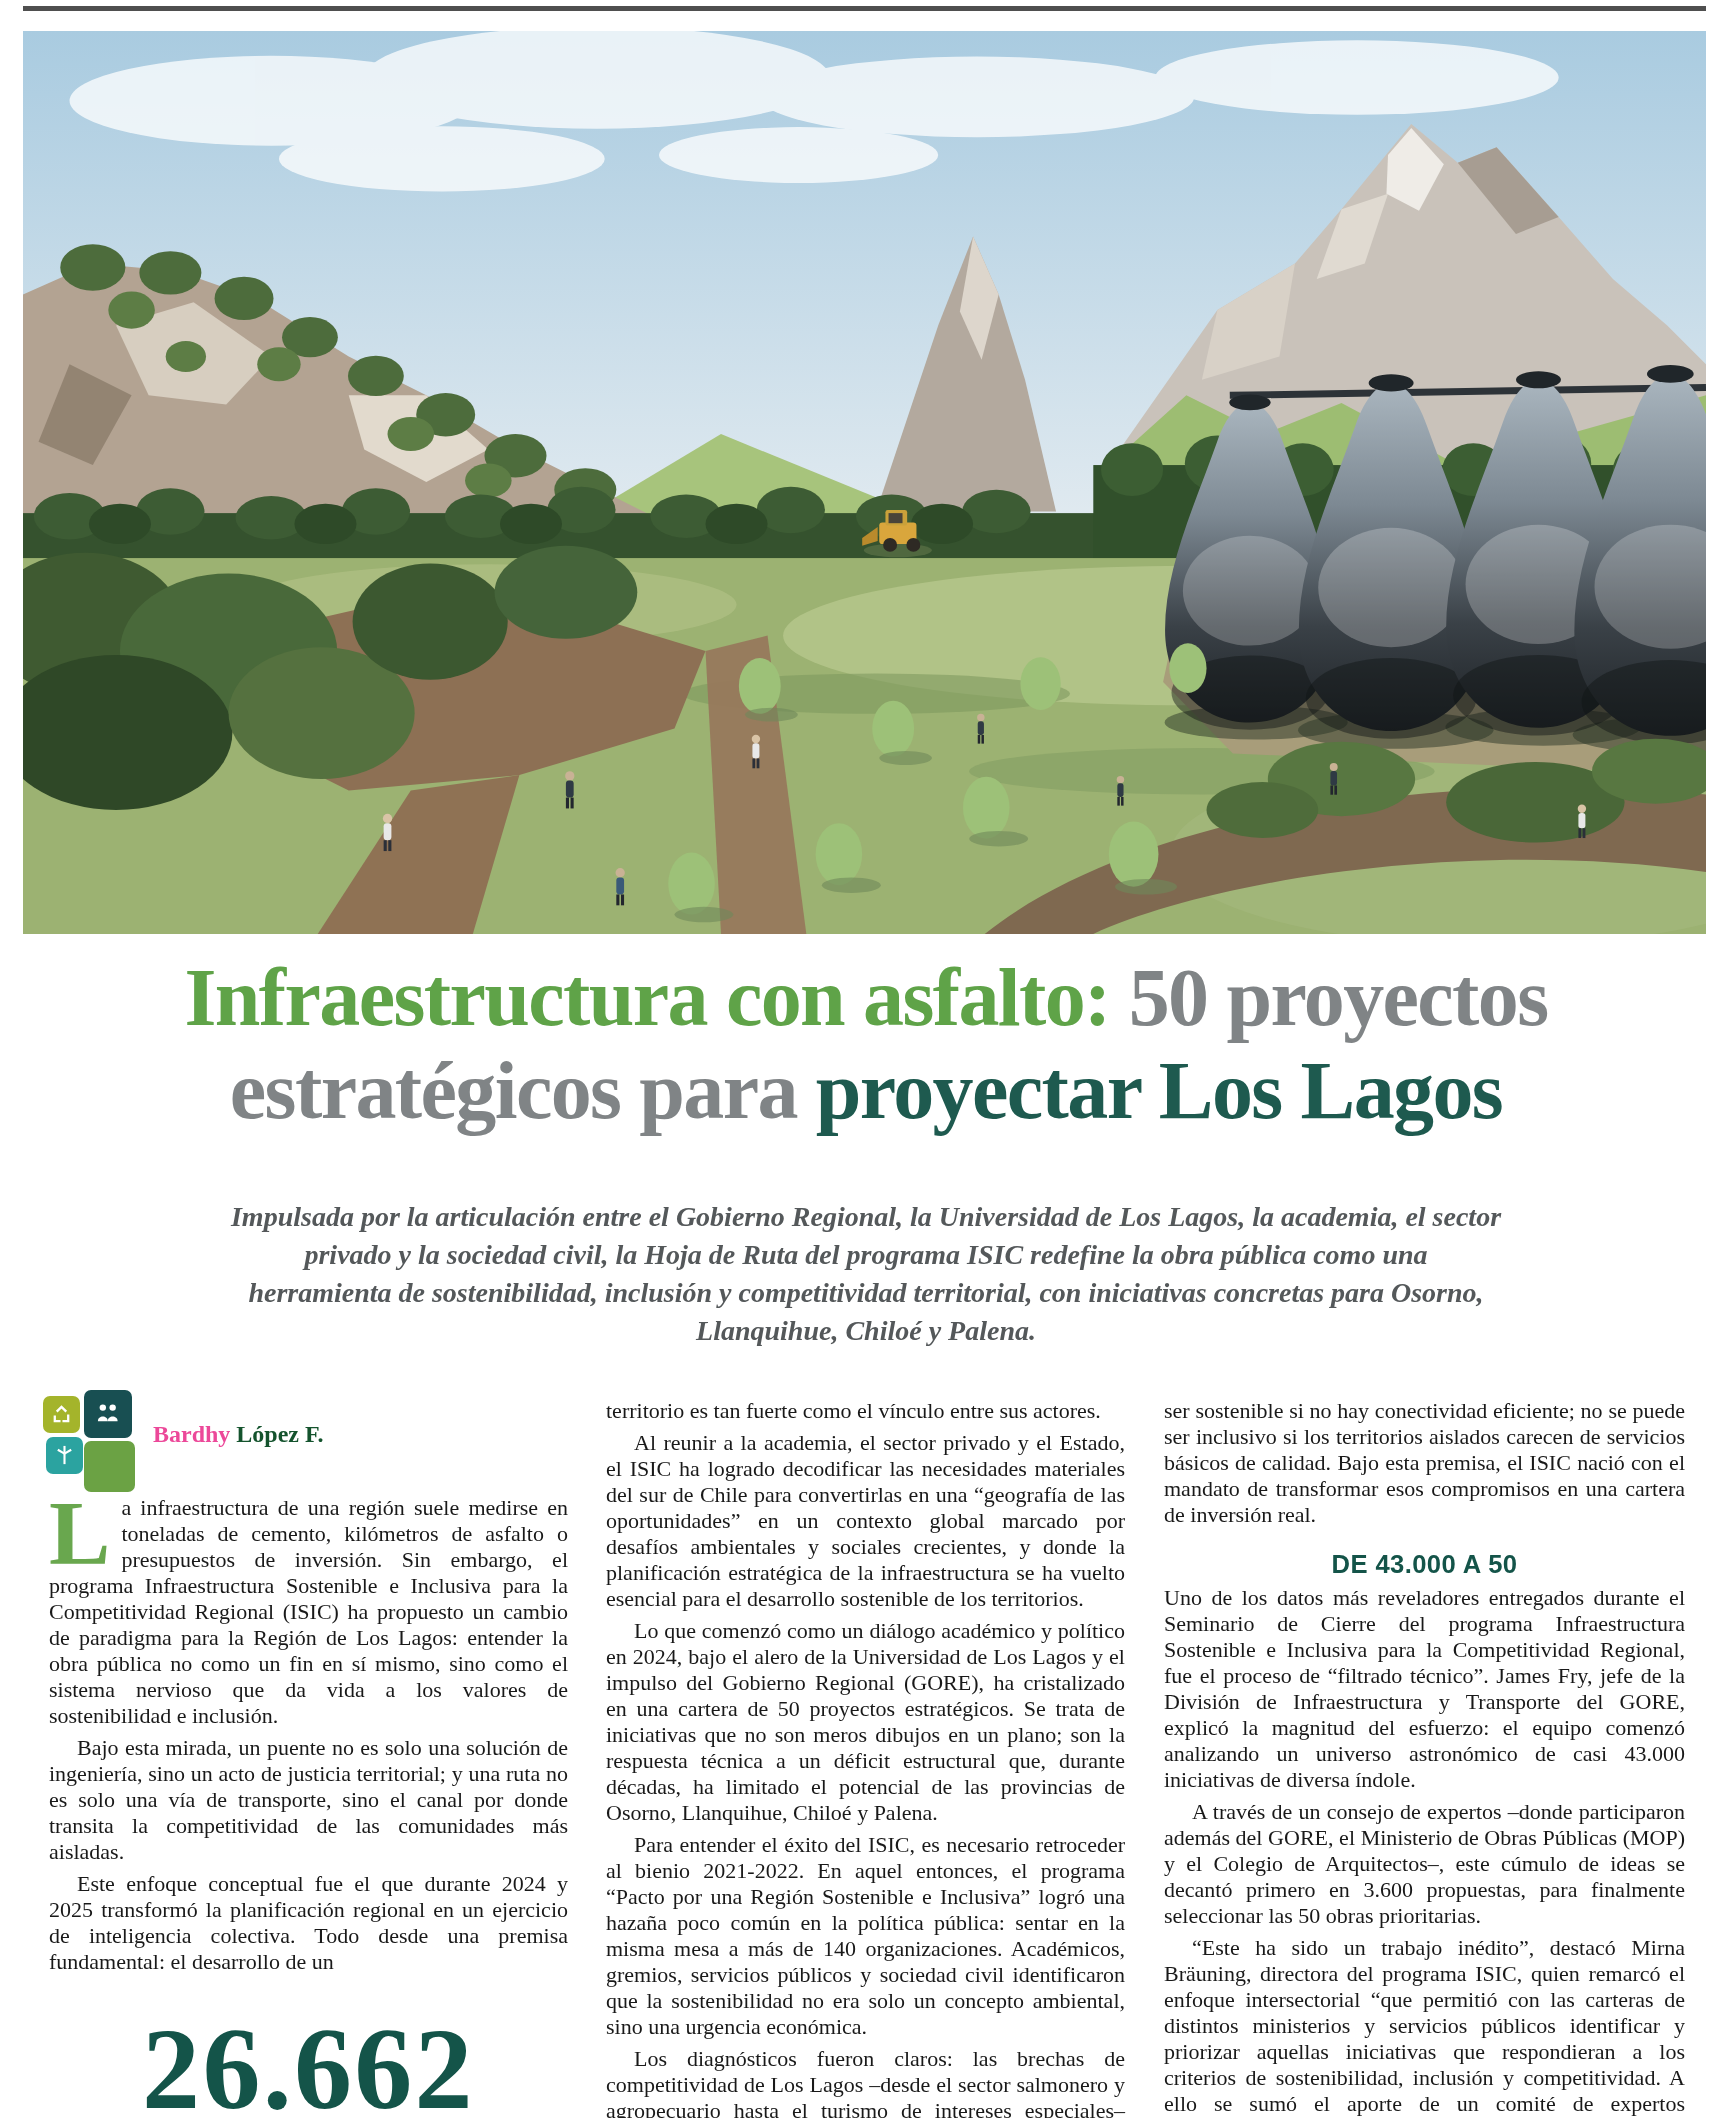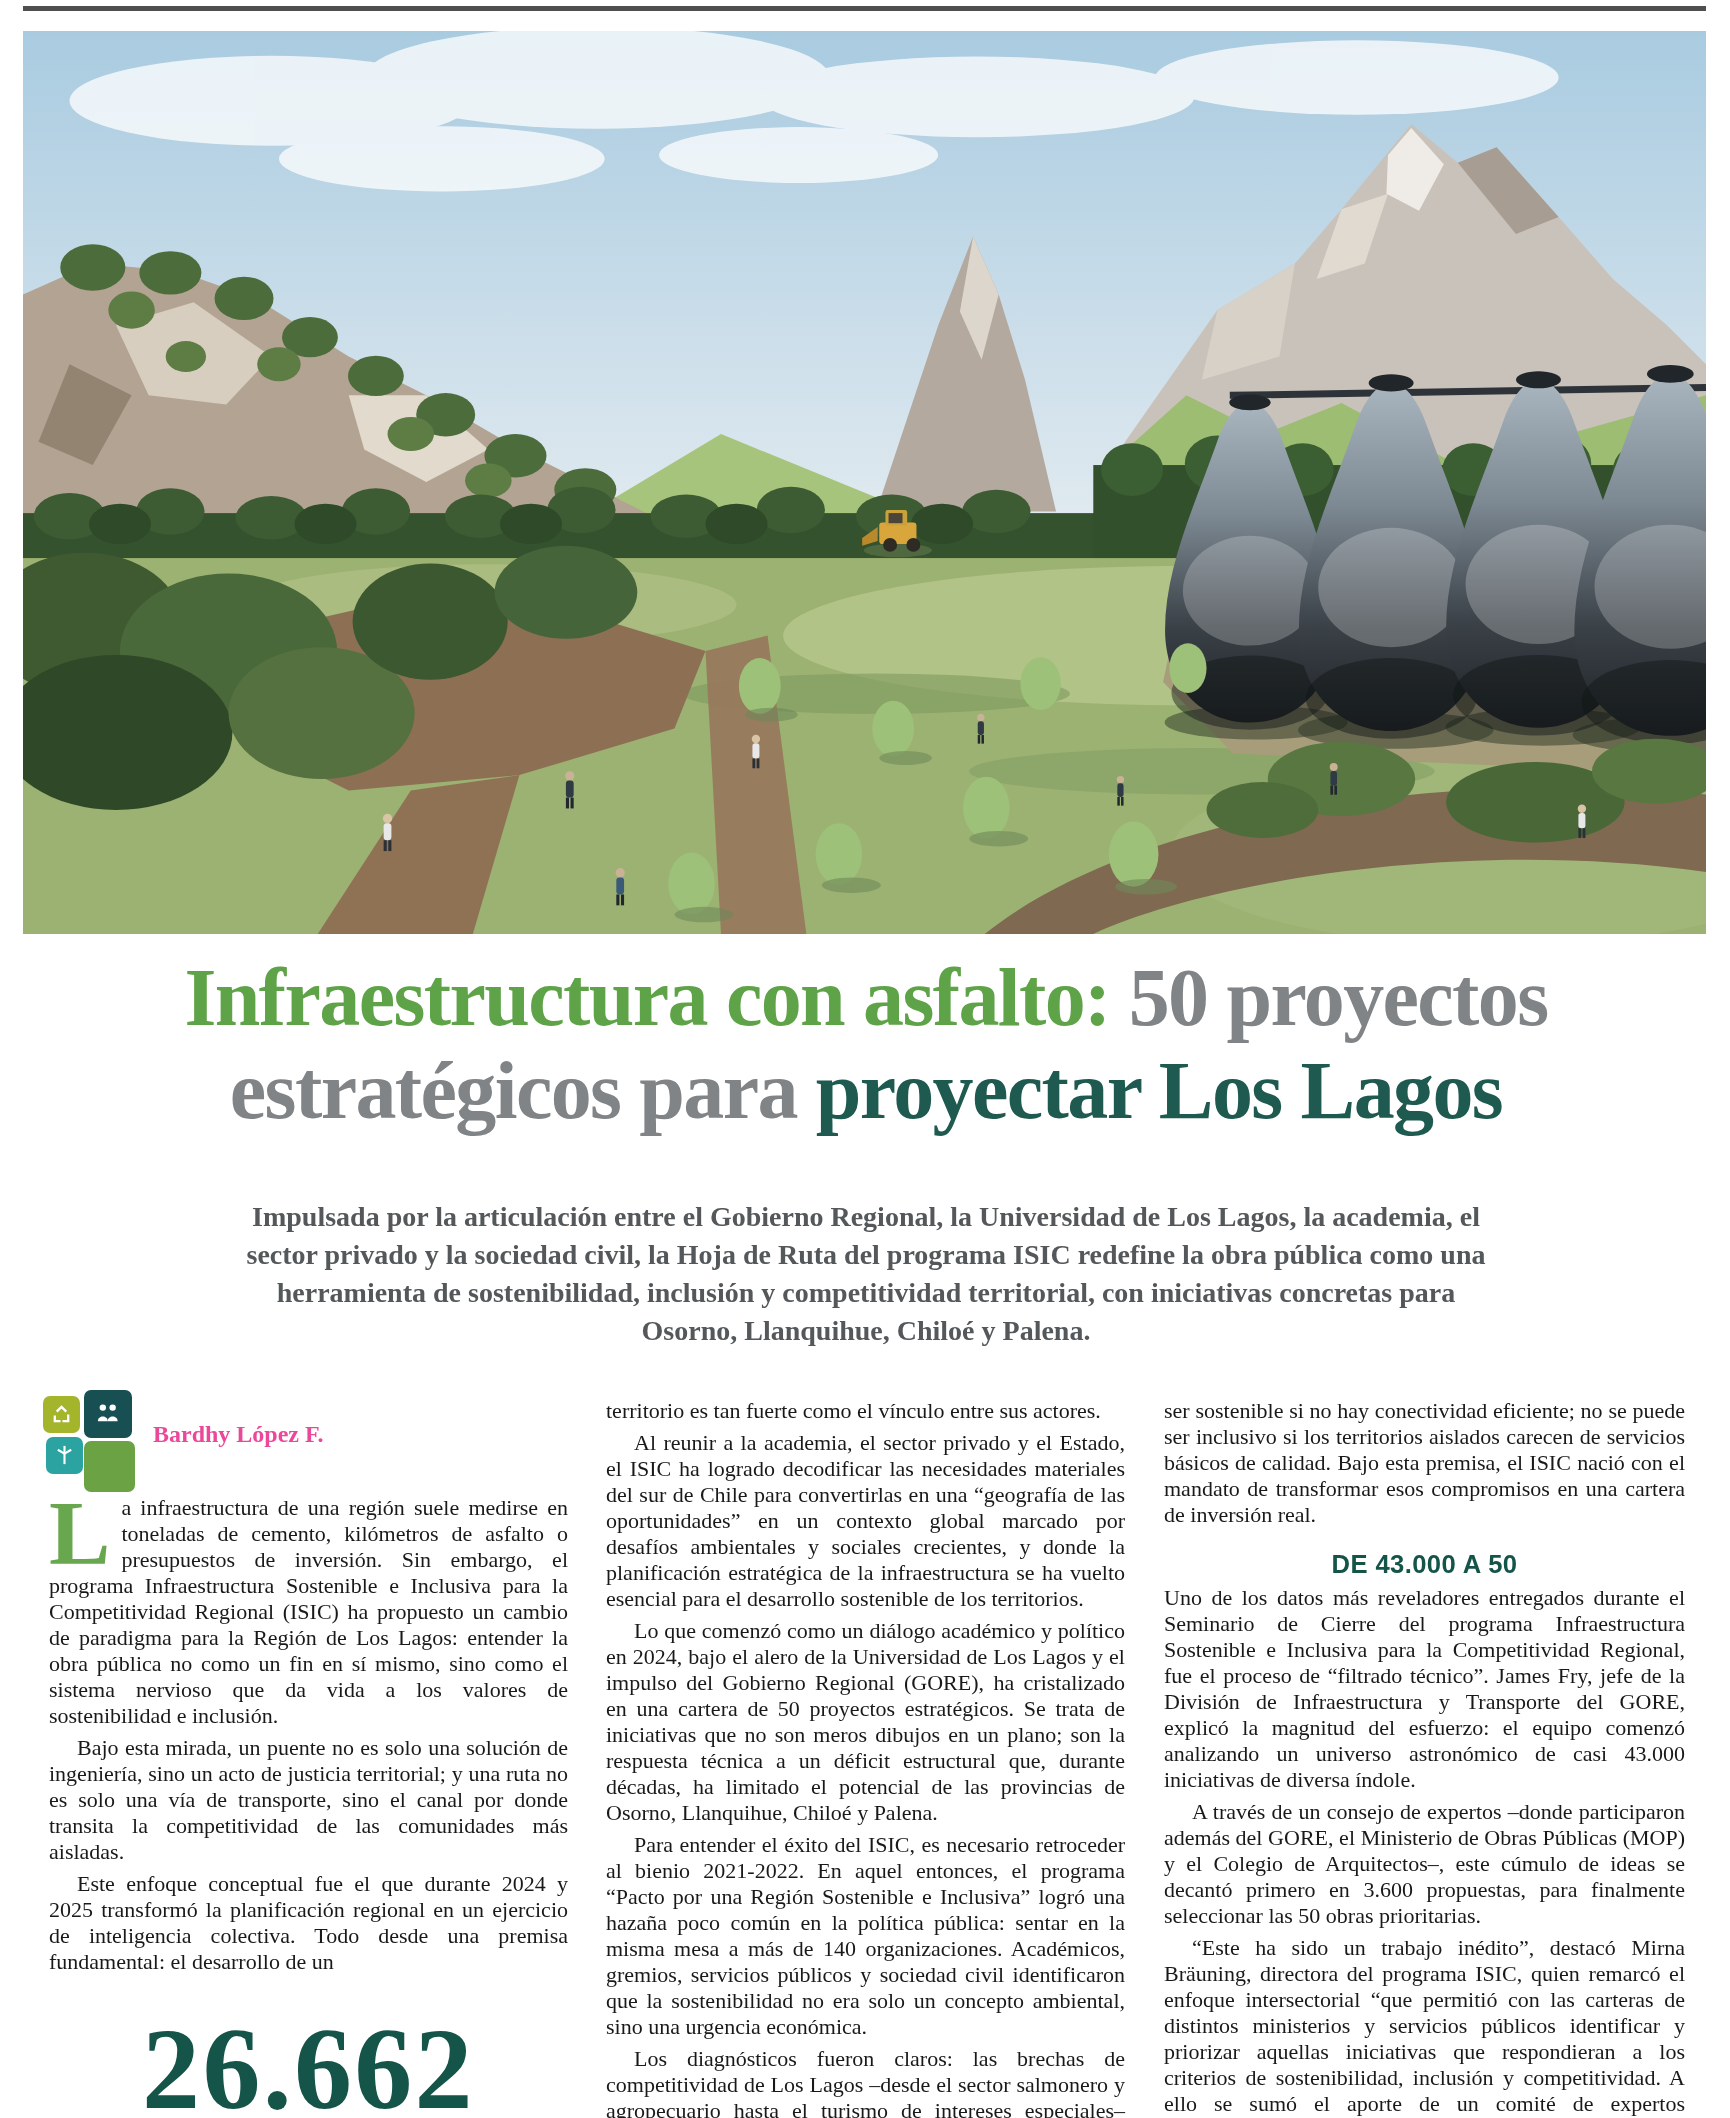--- a/index.html
+++ b/index.html
@@ -15,33 +15,33 @@
     position:absolute;left:36px;top:952px;width:1660px;text-align:center;
     font-family:"Liberation Serif",serif;font-weight:bold;
     font-size:82px;line-height:1.13;letter-spacing:-1.6px;
   }
   .hl-green{color:#5fa348;}
   .hl-gray{color:#808486;}
   .hl-teal{color:#1e5a4f;}
 
   .subtitle{
     position:absolute;left:230px;top:1198px;width:1272px;text-align:center;
-    font-weight:bold;font-size:28px;line-height:1.36;color:#54585a;
+    font-style:italic;font-weight:bold;font-size:28px;line-height:1.36;color:#54585a;
   }
 
   .byline{position:absolute;left:43px;top:1390px;width:531px;height:97px;}
   .logo{position:absolute;left:0;top:0;width:95px;height:95px;}
   .logo .sq{position:absolute;border-radius:7px;display:flex;align-items:center;justify-content:center;}
   .sq-olive{left:0;top:6.2px;width:37px;height:37px;background:#a4b42b;}
   .sq-dteal{left:41px;top:0;width:48px;height:48px;background:#184f52;}
   .sq-teal{left:3.1px;top:47px;width:37px;height:37px;background:#2ba3a0;}
   .sq-green{left:41px;top:51px;width:51px;height:51px;background:#6ba244;}
   .byline-text{position:absolute;left:110px;top:31px;font-size:24px;font-weight:bold;}
   .by-first{color:#ec4899;}
-  .by-last{color:#ec4899;}
+  .by-last{color:#14532d;}
 
   .col{
     position:absolute;width:531px;font-size:22px;line-height:26px;
     text-align:justify;hyphens:auto;-webkit-hyphens:auto;
   }
   .col p{margin:6px;}
   .col p.ind{text-indent:28px;}
   #col1{left:43px;top:1489px;}
   #col2{left:600px;top:1392px;}
   #col3{left:1158px;top:1392px;width:533px;}

